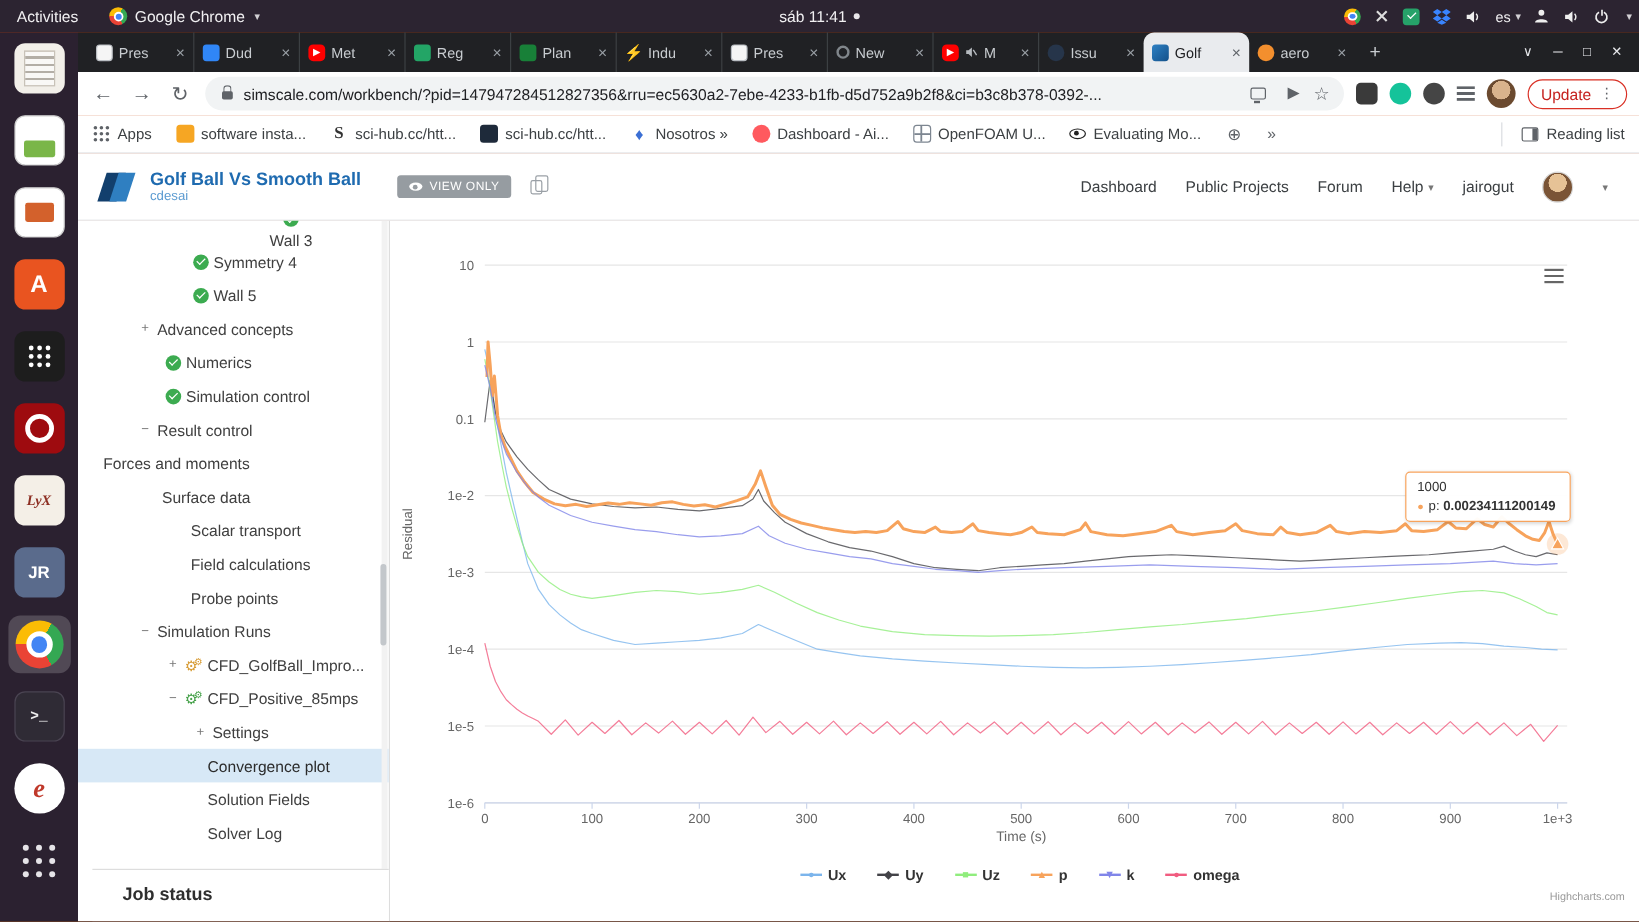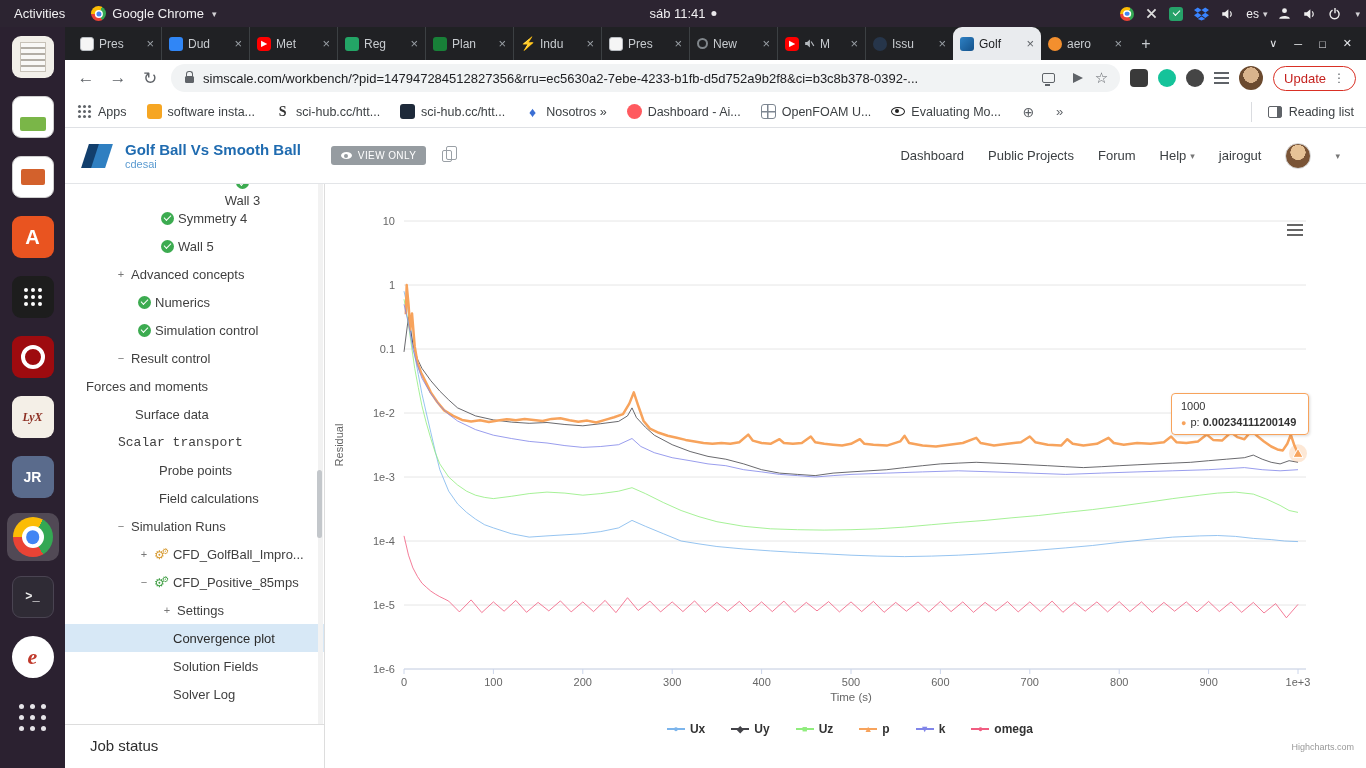--- a/index.html
+++ b/index.html
@@ -133,21 +133,21 @@
   .check{width:13px;height:13px;border-radius:50%;background:#3cab50;position:relative;flex:none;}
   .check::after{content:"";position:absolute;left:3px;top:3.5px;width:6px;height:3px;border-left:1.5px solid #fff;border-bottom:1.5px solid #fff;transform:rotate(-45deg);}
   .gears{flex:none;line-height:1;}
   .gears i{font-style:normal;font-size:12px;}
   .gears i:last-child{font-size:8px;margin-left:-3px;vertical-align:top;}
   .gears.gears-orange{color:#d79b33;}
   .gears.gears-green{color:#43a047;}
   .tree-spacer{flex:none;display:inline-block;}
   #sb-track{position:absolute;right:1px;top:0;bottom:44px;width:5px;background:#f2f2f2;}
   #sb-thumb{position:absolute;right:1px;top:286px;width:5px;height:68px;background:#c3c7cb;border-radius:3px;}
-  #jobstatus{position:absolute;left:0;bottom:0;width:100%;height:44px;border-top:1px solid #ddd;background:#fff;font-size:15px;font-weight:normal;color:#2e2e2e;padding:12px 0 0 25px;}
+  #jobstatus{position:absolute;left:12px;bottom:0;width:100%;height:44px;border-top:1px solid #ddd;background:#fff;font-size:15px;font-weight:bold;color:#2e2e2e;padding:12px 0 0 25px;}
   
   #chartarea{position:absolute;left:325px;top:184px;width:1041px;height:584px;background:#fff;}
   #chart-svg{position:absolute;left:0;top:0;font-family:"Liberation Sans",sans-serif;}
   #chart-menu{position:absolute;left:962px;top:40px;width:16px;height:12px;background:linear-gradient(#666 0 2px,transparent 2px 5px,#666 5px 7px,transparent 7px 10px,#666 10px 12px);}
   #tooltip{position:absolute;left:846px;top:209px;min-width:138px;background:rgba(255,255,255,.96);border:1px solid #f7a35c;border-radius:4px;padding:6px 9px;font-size:11px;color:#333;box-shadow:1px 1px 3px rgba(0,0,0,.15);}
   .tt-x{margin-bottom:4px;color:#333;}
   .tt-dot{color:#f7a35c;font-size:9px;margin-right:4px;}
   #legend{position:absolute;left:120px;top:538px;width:810px;display:flex;justify-content:center;gap:26px;align-items:center;}
   .legend-item{display:flex;align-items:center;gap:5px;font-size:12px;font-weight:bold;color:#333;}
   .lm{position:relative;width:18px;height:12px;display:inline-block;}
@@ -462,31 +462,31 @@
           <span class="tlabel">Result control</span>
         </div>
         <div class="trow" style="">
           <span class="tree-spacer" style="width: 17px;"></span>
           <span class="tlabel">Forces and moments</span>
         </div>
         <div class="trow" style="padding-left: 49px;">
           <span class="tree-spacer" style="width: 17px;"></span>
           <span class="tlabel">Surface data</span>
         </div>
-        <div class="trow" style="padding-left: 32px; font-family: Liberation Mono, monospace;">
+        <div class="trow" style="padding-left: 73px;">
           <span class="tree-spacer" style="width: 17px;"></span>
           <span class="tlabel">Scalar transport</span>
+        </div>
+        <div class="trow" style="padding-left: 73px;">
+          <span class="tree-spacer" style="width: 17px;"></span>
+          <span class="tlabel">Field calculations</span>
         </div>
         <div class="trow" style="padding-left: 73px;">
           <span class="tree-spacer" style="width: 17px;"></span>
           <span class="tlabel">Probe points</span>
-        </div>
-        <div class="trow" style="padding-left: 73px;">
-          <span class="tree-spacer" style="width: 17px;"></span>
-          <span class="tlabel">Field calculations</span>
         </div>
         <div class="trow" style="padding-left: 50px;">
           <span class="expander">−</span>
           <span class="tlabel">Simulation Runs</span>
         </div>
         <div class="trow" style="padding-left: 73px;">
           <span class="expander">+</span>
           <span class="gears gears-orange"><i>⚙</i><i>⚙</i></span>
           <span class="tlabel">CFD_GolfBall_Impro...</span>
         </div>

